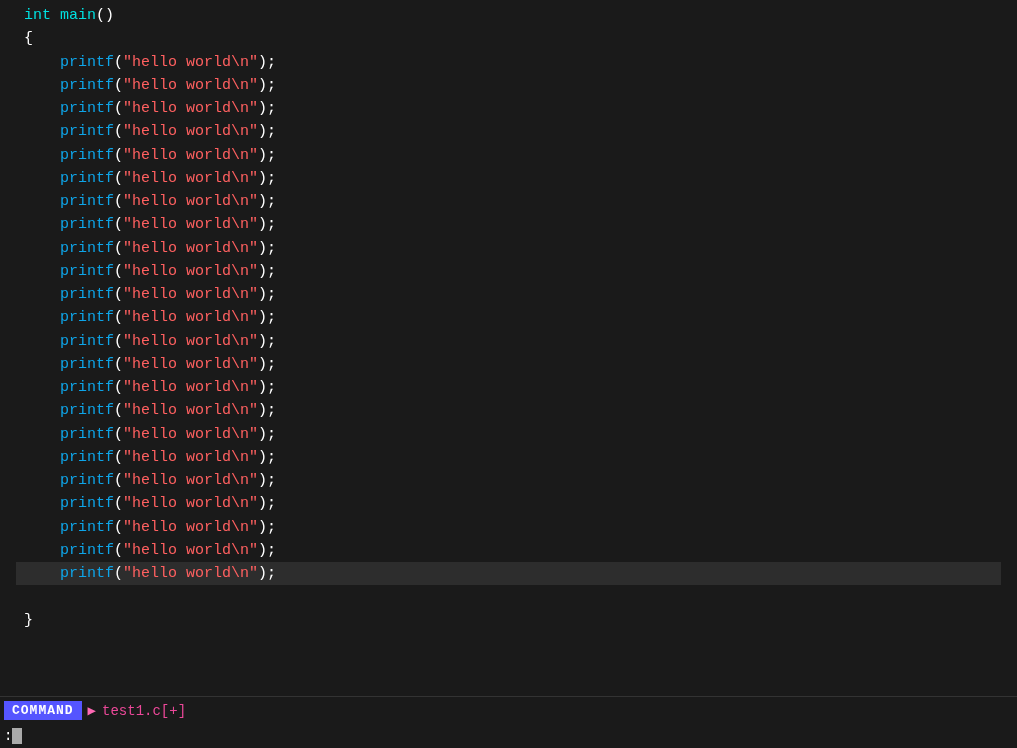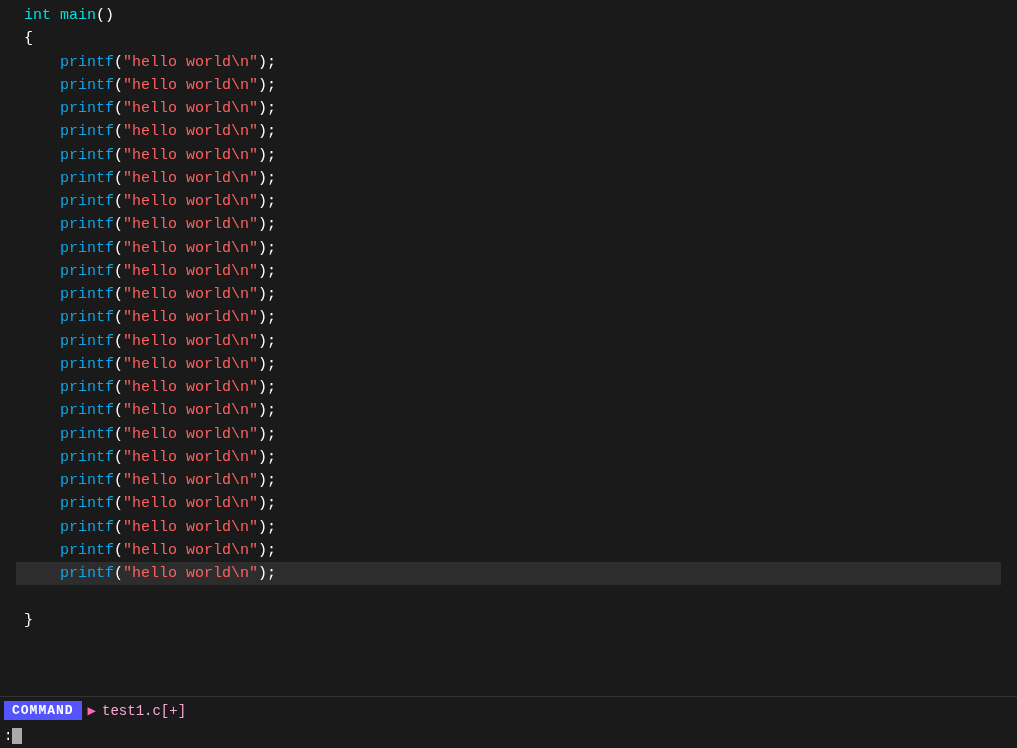--- a/index.html
+++ b/index.html
@@ -65,21 +65,21 @@
       letter-spacing: 1px;
     }
 
     .arrow {
       color: #ff69b4;
       margin: 0 6px;
       font-size: 14px;
     }
 
     .filename {
-      color: #f9a8d4;
+      color: #ec4899;
       font-size: 14px;
       font-family: 'Courier New', Courier, monospace;
     }
 
     #command-line {
       height: 24px;
       background-color: #1a1a1a;
       display: flex;
       align-items: center;
       padding: 0 4px;

